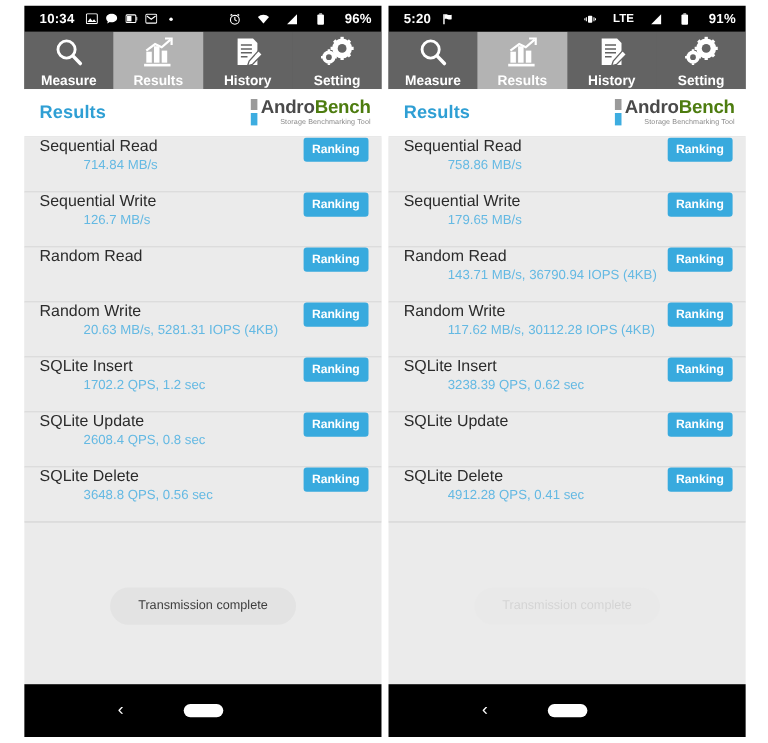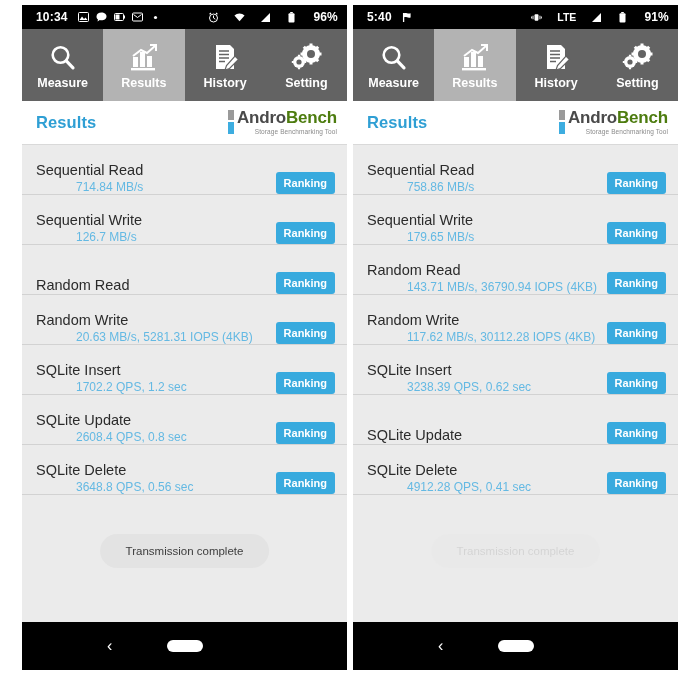--- a/index.html
+++ b/index.html
@@ -71,21 +71,21 @@
     justify-content: center;
     width: 11px;
     height: 11px;
   }
   .sb-icon svg { display: block; }
   .sb-batt-text { font-size: 12px; font-weight: bold; margin-left: 1px; }
   .sb-lte { font-size: 10.5px; font-weight: bold; letter-spacing: 0; }
 
   
   .tabbar {
-    height: 72px;
+    height: 52px;
     background: #636363;
     display: flex;
     flex: 0 0 auto;
   }
   .tab {
     flex: 1 1 25%;
     display: flex;
     flex-direction: column;
     align-items: center;
     justify-content: center;
@@ -157,21 +157,21 @@
   .list {
     flex: 1 1 auto;
     background: #ebebeb;
     position: relative;
     overflow: hidden;
   }
   .row {
     height: 50px;
     box-sizing: border-box;
     display: flex;
-    align-items: flex-end;
+    align-items: flex-start;
     padding: 0 12px 0 14px;
     border-bottom: 1px solid #d2d2d2;
     background: #ebebeb;
   }
   .row-texts {
     display: flex;
     flex-direction: column;
     justify-content: center;
     gap: 2px;
     flex: 1;
@@ -435,21 +435,21 @@
 
       <div class="navbar">
         <span class="nav-back">‹</span>
         <span class="nav-home"></span>
       </div>
     </div>
 
     <div class="phone">
 
       <div class="statusbar">
-        <span class="sb-time">5:40</span>
+        <span class="sb-time">5:20</span>
         <span class="sb-left-icons">
           <span class="sb-icon">
             <svg width="11" height="11" viewBox="0 0 11 11">
                 <path d="M1.6 1 L1.6 10" stroke="#fff" stroke-width="1.3"></path>
                 <path d="M2 1.2 C4 0.2 6 2.4 8.6 1.3 L8.6 5.4 C6 6.5 4 4.3 2 5.3 Z" fill="#fff"></path>
               </svg>
           </span>
         </span>
         <span class="sb-spacer"></span>
         <span class="sb-right">

